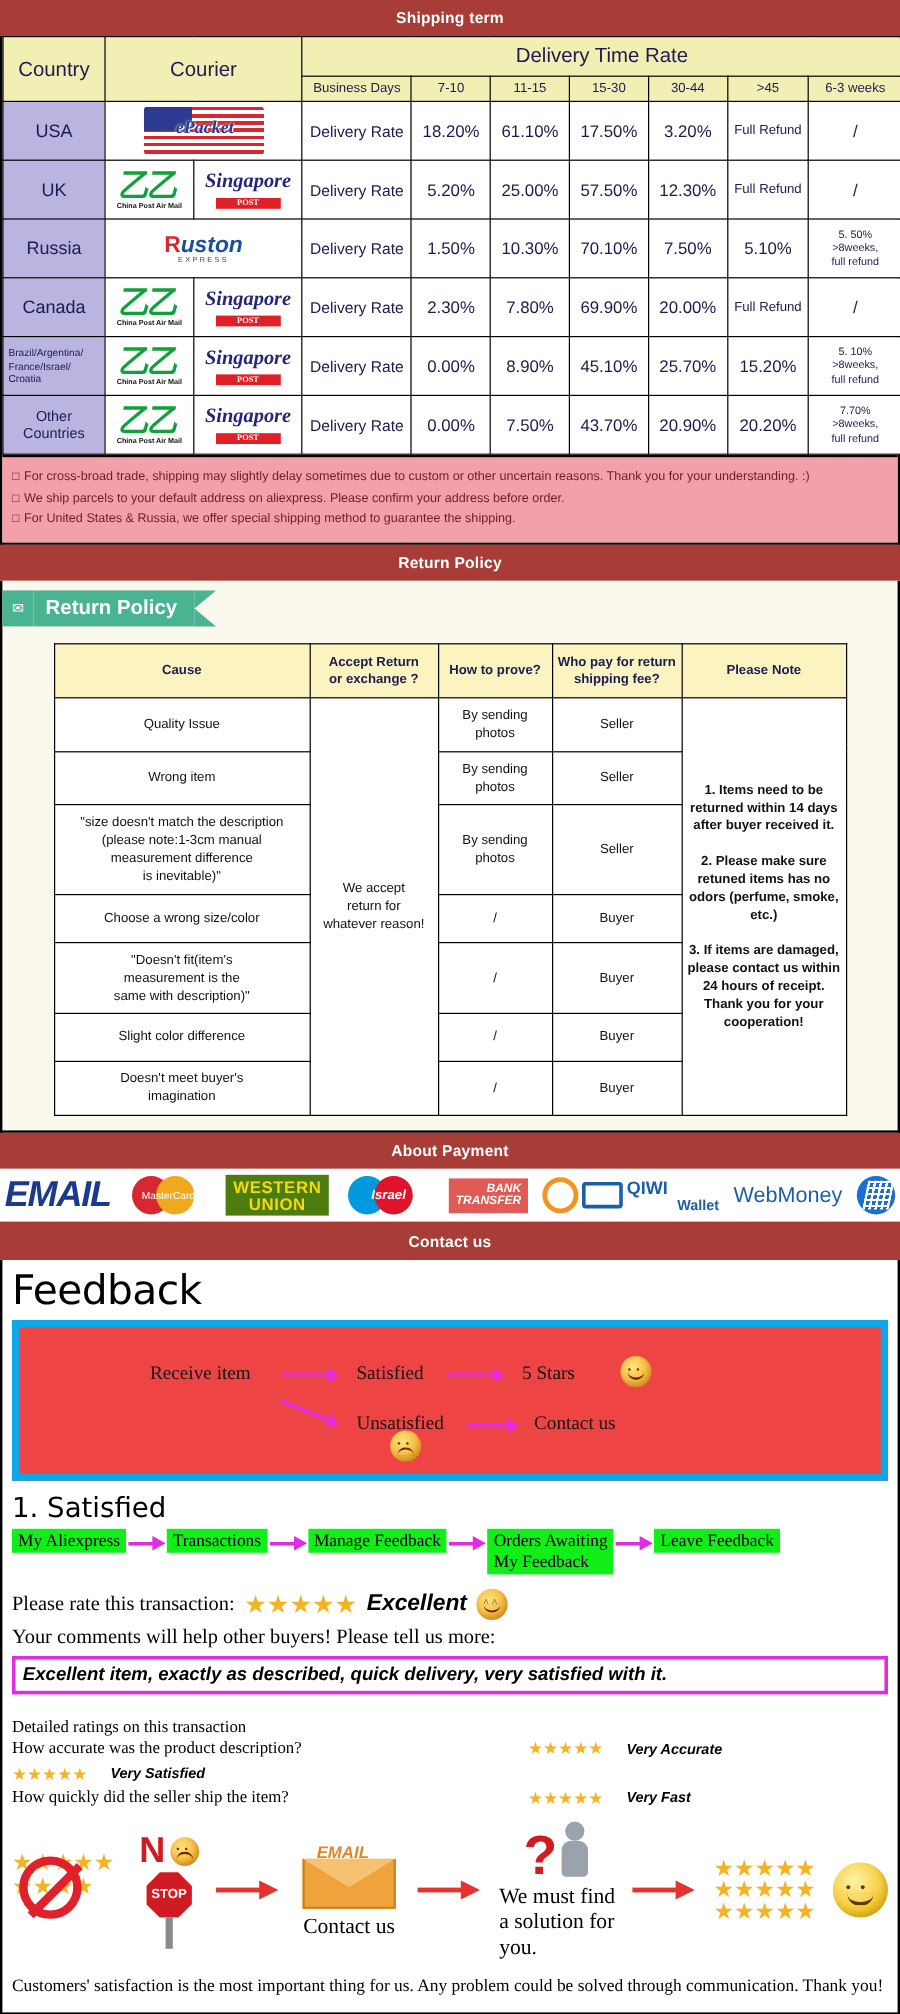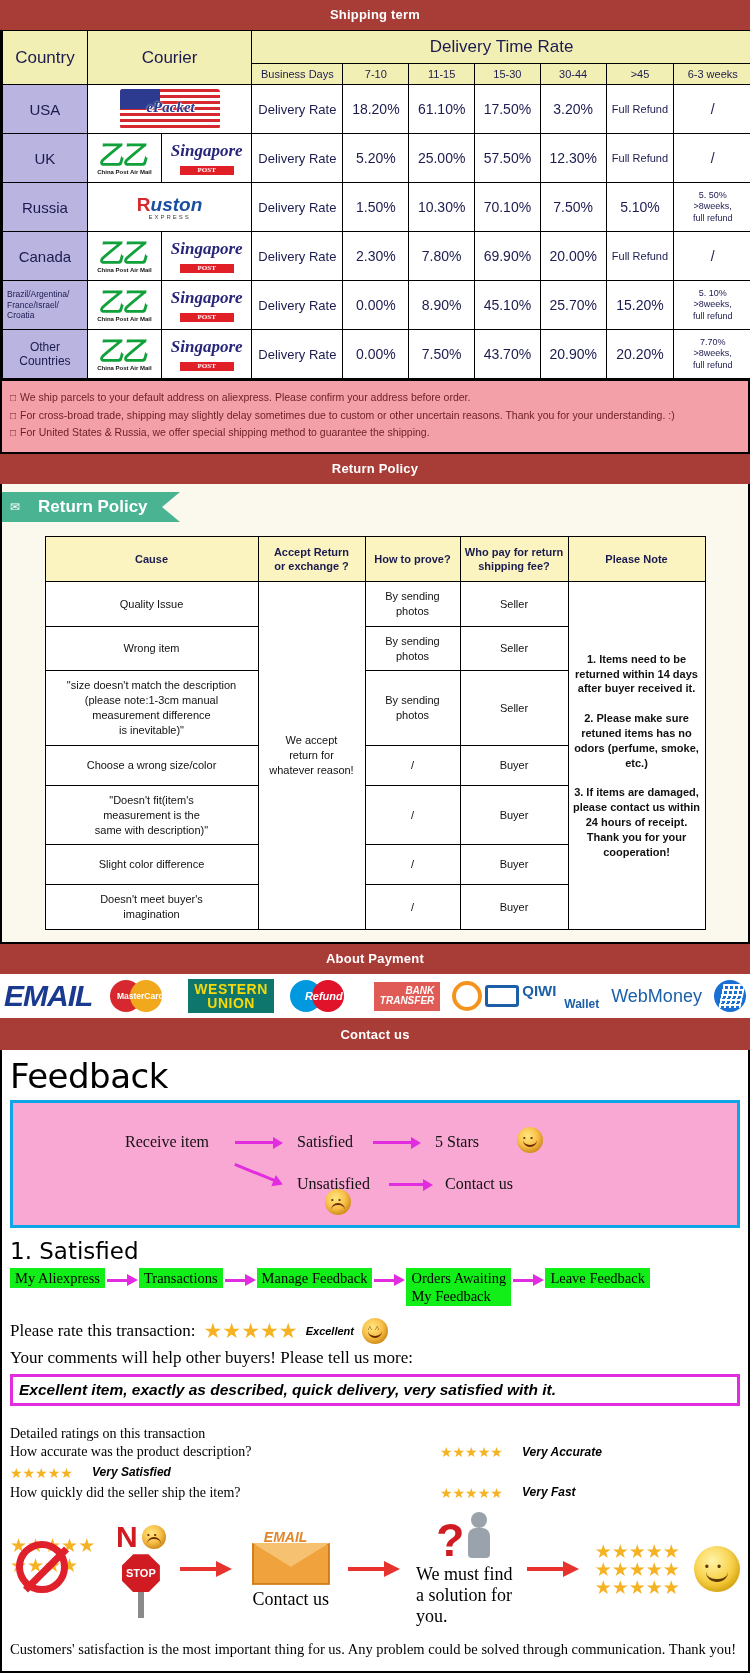--- a/index.html
+++ b/index.html
@@ -126,23 +126,23 @@
   .pay-logo { height:36px; display:flex; align-items:center; justify-content:center; }
   .visa {
     font-family:"Liberation Sans", sans-serif; font-weight:bold; font-style:italic;
     font-size:30px; color:#1a3a8f; letter-spacing:-1px;
   }
   .mc { position:relative; width:72px; height:36px; }
   .mc .c1 { position:absolute; left:6px; top:2px; width:32px; height:32px; border-radius:50%; background:#d7282f; }
   .mc .c2 { position:absolute; left:26px; top:2px; width:32px; height:32px; border-radius:50%; background:#f2a81d; }
   .mc .txt {
     position:absolute; left:0; top:13px; width:72px; text-align:center; color:#fff;
-    font-size:8.5px; font-weight:bold; font-family:"Liberation Sans",sans-serif; z-index:3;
-  }
-  .wu { background:#0f766e; padding:3px 6px; text-align:center; line-height:1.0; }
+    font-size:8.5px; font-weight:normal; font-family:"Liberation Sans",sans-serif; z-index:3;
+  }
+  .wu { background:#4d7c0f; padding:3px 6px; text-align:center; line-height:1.0; }
   .wu span { display:block; color:#f5d90a; font-weight:bold; font-size:14px; font-family:"Liberation Sans",sans-serif; letter-spacing:.5px;}
   .maestro { position:relative; width:76px; height:34px; }
   .maestro .c1 { position:absolute; left:4px; top:1px; width:32px; height:32px; border-radius:50%; background:#0099df; }
   .maestro .c2 { position:absolute; left:26px; top:1px; width:32px; height:32px; border-radius:50%; background:#e1132b; }
   .maestro .txt {
     position:absolute; left:0; top:11px; width:76px; text-align:center; color:#fff; z-index:3;
     font-size:11px; font-weight:bold; font-style:italic; font-family:"Liberation Sans",sans-serif;
   }
   .bank { background:#e05a56; padding:4px 6px; color:#fff; text-align:right; line-height:1.05; position:relative;}
   .bank b { display:block; font-size:10px; font-style:italic; font-family:"Liberation Sans",sans-serif;}
@@ -164,21 +164,21 @@
     transform: skewX(-12deg);
   }
 
   
   .fb { border:2px solid #000; border-top:none; padding: 4px 8px 10px 8px; background:#fff; }
   .fb h1 {
     margin: 2px 0 4px 0; font-size: 34px; font-weight: normal; letter-spacing:-.5px;
     font-family:"DejaVu Sans", sans-serif; color:#000;
   }
   .flow-box {
-    background:#f9a8d4; border:3px solid #0ea5e9; padding: 14px 10px 16px 10px; position:relative;
+    background:#ef4444; border:6px solid #0ea5e9; padding: 14px 10px 16px 10px; position:relative;
   }
   .flow-inner { position:relative; width: 500px; margin: 0 auto; height: 92px; font-family:"Liberation Serif", serif; }
   .flow-inner span.lbl { position:absolute; font-size:16px; color:#111; white-space:nowrap; }
   .arw { position:absolute; height:10px; }
   .arw .shaft { position:absolute; left:0; top:4px; height:3px; background:#e22ce0; }
   .arw .head {
     position:absolute; top:0; width:0; height:0;
     border-top:6px solid transparent; border-bottom:6px solid transparent; border-left:10px solid #e22ce0;
   }
   .smiley { position:absolute; width:26px; height:26px; border-radius:50%;
@@ -199,21 +199,21 @@
     background:#12ef18; color:#000; font-family:"Liberation Serif", serif; font-size:14.5px;
     padding:1px 5px; line-height:1.25; white-space:pre-line;
   }
   .chain-arrow { width:34px; height:22px; position:relative; flex:none; align-self:flex-start; margin-top:2px;}
   .chain-arrow .shaft { position:absolute; left:2px; top:9px; width:22px; height:3px; background:#e22ce0; }
   .chain-arrow .head { position:absolute; left:22px; top:4px; width:0; height:0;
     border-top:6px solid transparent; border-bottom:6px solid transparent; border-left:11px solid #e22ce0; }
 
   .rate-line { display:flex; align-items:center; gap:8px; margin-top:12px; font-family:"Liberation Serif", serif; font-size:17px;}
   .stars { color:#f5b223; font-size:21px; letter-spacing:0px; font-family:"DejaVu Sans", sans-serif;}
-  .excellent { font-family:"Liberation Sans", sans-serif; font-weight:bold; font-style:italic; font-size:11px;}
+  .excellent { font-family:"Liberation Sans", sans-serif; font-weight:bold; font-style:italic; font-size:19px;}
   .tellmore { font-family:"Liberation Serif", serif; font-size:17px; margin-top:4px;}
   .comment-box {
     border:3px solid #e22ce0; padding:4px 6px; margin-top:6px;
     font-family:"Liberation Sans", sans-serif; font-weight:bold; font-style:italic; font-size:15.5px;
   }
   .detailed { font-family:"Liberation Serif", serif; font-size:14px; margin-top:20px; }
   .drow { display:flex; align-items:center; font-family:"Liberation Serif", serif; font-size:14px; line-height:1.45;}
   .drow .q { width:430px; }
   .drow .s { color:#f5b223; font-size:14px; letter-spacing:0; font-family:"DejaVu Sans", sans-serif; width:82px;}
   .drow .v { font-family:"Liberation Sans", sans-serif; font-weight:bold; font-style:italic; font-size:12px;}
@@ -441,22 +441,22 @@
         <td class="c-white">20.90%</td>
         <td class="c-white">20.20%</td>
         <td class="c-white tiny" style="white-space:pre-line">7.70%
 &gt;8weeks,
 full refund</td>
       </tr>
     </tbody>
       </table>
 
     <div class="ship-note">
+      <div>For cross-broad trade, shipping may slightly delay sometimes due to custom or other uncertain reasons. Thank you for your understanding. :)</div>
       <div>We ship parcels to your default address on aliexpress. Please confirm your address before order.</div>
-      <div>For cross-broad trade, shipping may slightly delay sometimes due to custom or other uncertain reasons. Thank you for your understanding. :)</div>
       <div>For United States &amp; Russia, we offer special shipping method to guarantee the shipping.</div>
     </div>
   </div>
 
   <div class="banner">Return Policy</div>
 
   <div class="rp-section">
     <div class="rp-ribbon">
       <div class="sq">✉</div>
       <div class="bar">Return Policy</div>
@@ -554,21 +554,21 @@
     <div class="pay-logo">
       <div class="wu">
         <span>WESTERN</span>
         <span>UNION</span>
       </div>
     </div>
     <div class="pay-logo">
       <div class="maestro">
           <div class="c1"></div>
           <div class="c2"></div>
-        <div class="txt">Refund</div>
+        <div class="txt">Israel</div>
       </div>
     </div>
     <div class="pay-logo">
       <div class="bank">
         <b>BANK</b>
         <b>TRANSFER</b>
       </div>
     </div>
     <div class="pay-logo">
       <div class="qiwi">

